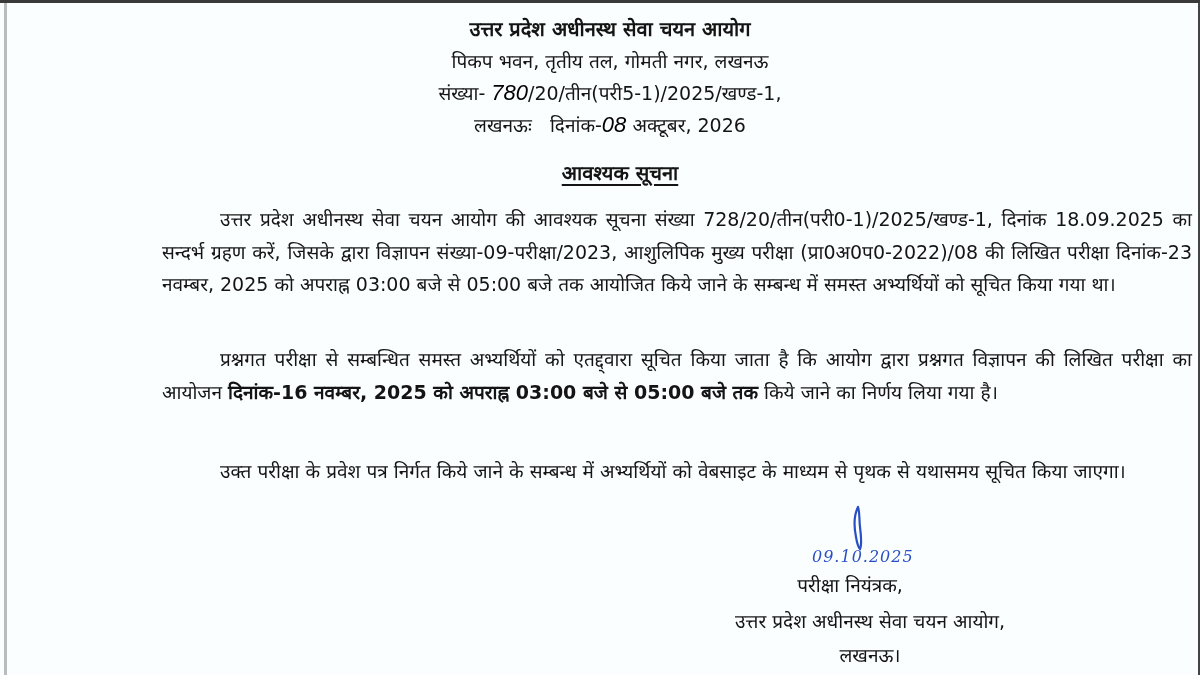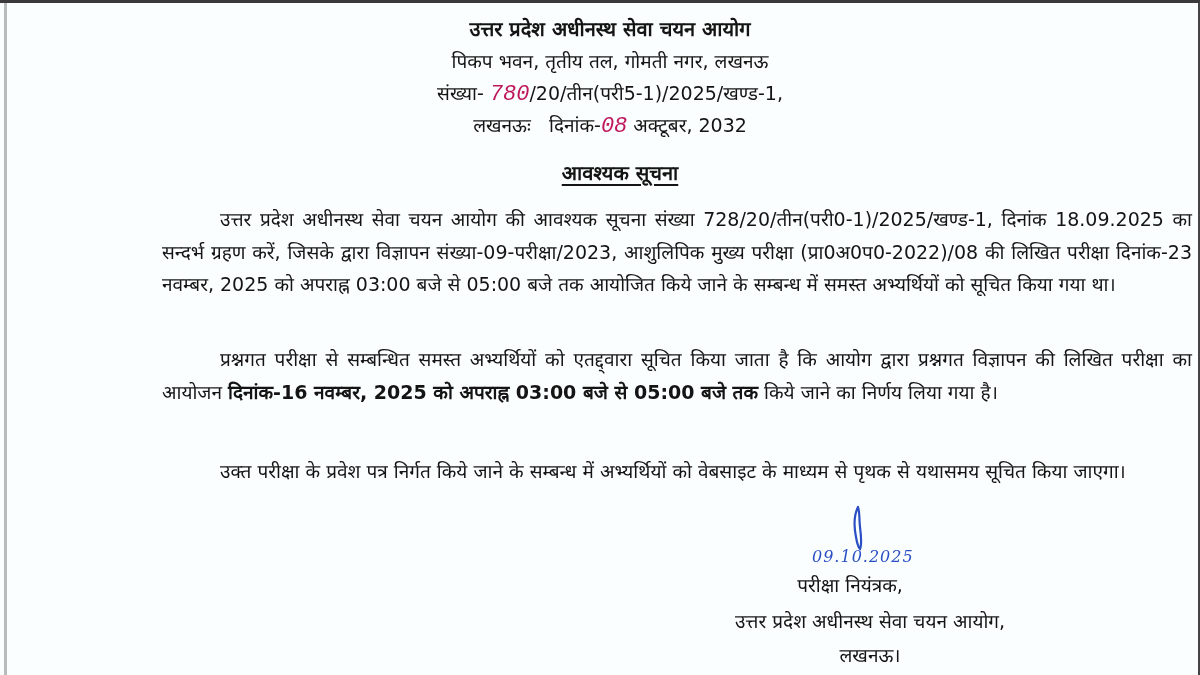--- a/index.html
+++ b/index.html
@@ -59,22 +59,22 @@
       top: 79px;
       font-size: 19px;
       line-height: 28px;
     }
     .date-line {
       top: 111px;
       font-size: 19px;
       line-height: 28px;
     }
     .handwritten {
-      color: #be185d;
-      font-family: Liberation Mono, monospace;
+      color: #000000;
+      font-family: Liberation Sans, sans-serif;
       font-style: italic;
       font-size: 22px;
     }
     .notice-heading {
       position: absolute;
       left: 500px;
       width: 240px;
       top: 158px;
       text-align: center;
       font-size: 20px;
@@ -139,21 +139,21 @@
 <div class="page">
 
   <div class="header org-title">उत्तर प्रदेश अधीनस्थ सेवा चयन आयोग</div>
   <div class="header org-address">पिकप भवन, तृतीय तल, गोमती नगर, लखनऊ</div>
 
   <div class="header ref-line">
     <span>संख्या- </span><span class="handwritten">780</span><span>/20/तीन(परी5-1)/2025/खण्ड-1,</span>
   </div>
 
   <div class="header date-line">
-    <span style="white-space: pre; margin-top: 47px;">लखनऊः   दिनांक-</span><span class="handwritten">08</span><span style="white-space: pre;"> अक्टूबर, 2032</span>
+    <span style="white-space: pre; margin-top: 47px;">लखनऊः   दिनांक-</span><span class="handwritten">08</span><span style="white-space: pre;"> अक्टूबर, 2026</span>
   </div>
 
   <div class="notice-heading">
     <span>आवश्यक सूचना</span>
   </div>
 
   <p class="para para1">उत्तर प्रदेश अधीनस्थ सेवा चयन आयोग की आवश्यक सूचना संख्या 728/20/तीन(परी0-1)/2025/खण्ड-1, दिनांक 18.09.2025 का सन्दर्भ ग्रहण करें, जिसके द्वारा विज्ञापन संख्या-09-परीक्षा/2023, आशुलिपिक  मुख्य परीक्षा (प्रा0अ0प0-2022)/08 की लिखित परीक्षा दिनांक-23 नवम्बर, 2025 को अपराह्न 03:00 बजे से 05:00 बजे तक आयोजित किये जाने के सम्बन्ध में समस्त अभ्यर्थियों को सूचित किया गया था।</p>
 
   <p class="para para2"><span>प्रश्नगत परीक्षा से सम्बन्धित समस्त अभ्यर्थियों को एतद्द्वारा सूचित किया जाता है कि आयोग द्वारा प्रश्नगत विज्ञापन की लिखित परीक्षा का आयोजन </span><b>दिनांक-16 नवम्बर, 2025 को अपराह्न 03:00 बजे से 05:00 बजे तक</b><span> किये जाने का निर्णय लिया गया है।</span></p>
 

